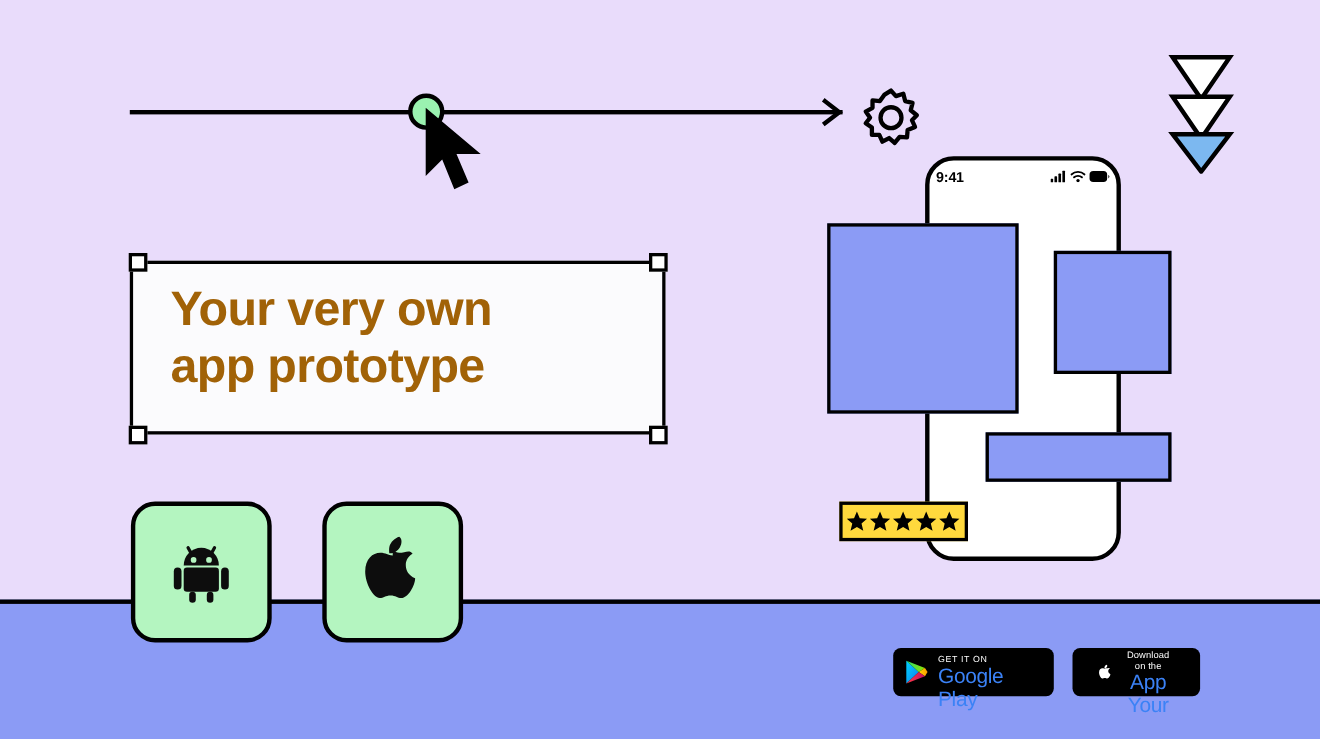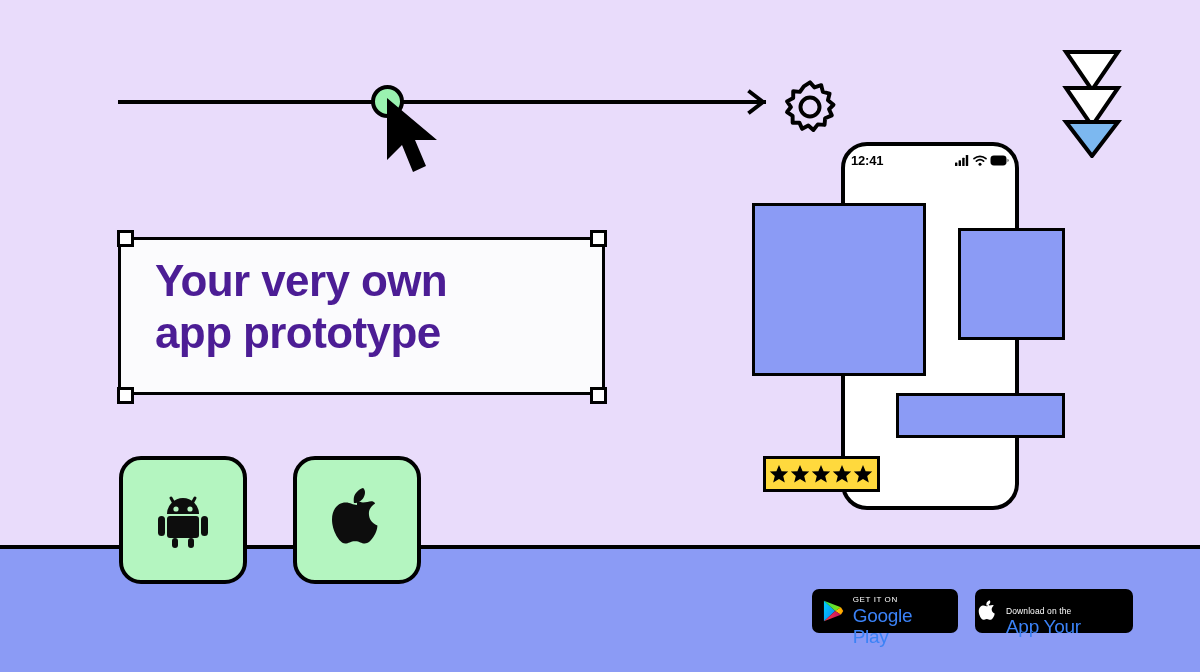--- a/index.html
+++ b/index.html
@@ -91,21 +91,21 @@
     height: 158px;
     background: #fbfbfd;
     border: 3px solid #000000;
     box-sizing: border-box;
   }
   .headline-text {
     position: absolute;
     left: 155px;
     top: 255px;
     width: 430px;
-    color: #4c1d95;
+    color: #a16207;
     font-size: 44px;
     font-weight: 700;
     line-height: 52px;
     letter-spacing: -0.6px;
     white-space: pre-line;
   }
   .handle {
     position: absolute;
     width: 17px;
     height: 17px;
@@ -198,21 +198,21 @@
   .store-badge {
     position: absolute;
     height: 44px;
     background: #000000;
     border-radius: 7px;
     display: flex;
     align-items: center;
     box-sizing: border-box;
   }
   .badge-google { left: 812px; top: 589px; width: 146px; padding: 0 11px; gap: 9px; }
-  .badge-apple  { left: 975px; top: 589px; width: 158px; padding: 0 2px; gap: 8px; }
+  .badge-apple  { left: 975px; top: 589px; width: 116px; padding: 0 23px; gap: 8px; text-align: center; }
 
   .badge-lines { display: flex; flex-direction: column; justify-content: center; margin-top: 20px; }
   .badge-small {
     color: #ffffff;
     font-size: 8px;
     line-height: 10px;
     letter-spacing: 0.6px;
   }
   .badge-small.apple-small { letter-spacing: 0.1px; font-size: 8.5px; }
   .badge-big {
@@ -285,21 +285,21 @@
         <path d="M30 19 c-4.4 0 -6.2 -2.4 -11.3 -2.4 C11.8 16.6 5 22.2 5 33.6 c0 11 7.4 24 13.2 24
                  3.6 0 5.2 -2.3 9.9 -2.3 4.7 0 6 2.3 9.8 2.3 6 0 12.5 -11.3 12.5 -18
                  -5.9 -2.3 -8.5 -7 -8.5 -12 0 -4.8 3 -8.4 6.2 -10.2 C45.4 13.3 41 16.6 36 16.6
                  c-2.4 0 -3.7 -1.6 -6 -1.6z"></path>
       </g>
     </svg>
   </div>
 
   <div class="phone-frame"></div>
   <div class="phone-status">
-    <span class="status-time">12:41</span>
+    <span class="status-time">9:41</span>
     <span class="status-icons">
       <svg width="15" height="11" viewBox="0 0 15 11">
         <g fill="#000000">
           <rect x="0" y="7.5" width="2.4" height="3.5" rx="0.6"></rect>
           <rect x="3.6" y="5.2" width="2.4" height="5.8" rx="0.6"></rect>
           <rect x="7.2" y="2.7" width="2.4" height="8.3" rx="0.6"></rect>
           <rect x="10.8" y="0" width="2.4" height="11" rx="0.6"></rect>
         </g>
       </svg>
       <svg width="14" height="11" viewBox="0 0 14 11">

